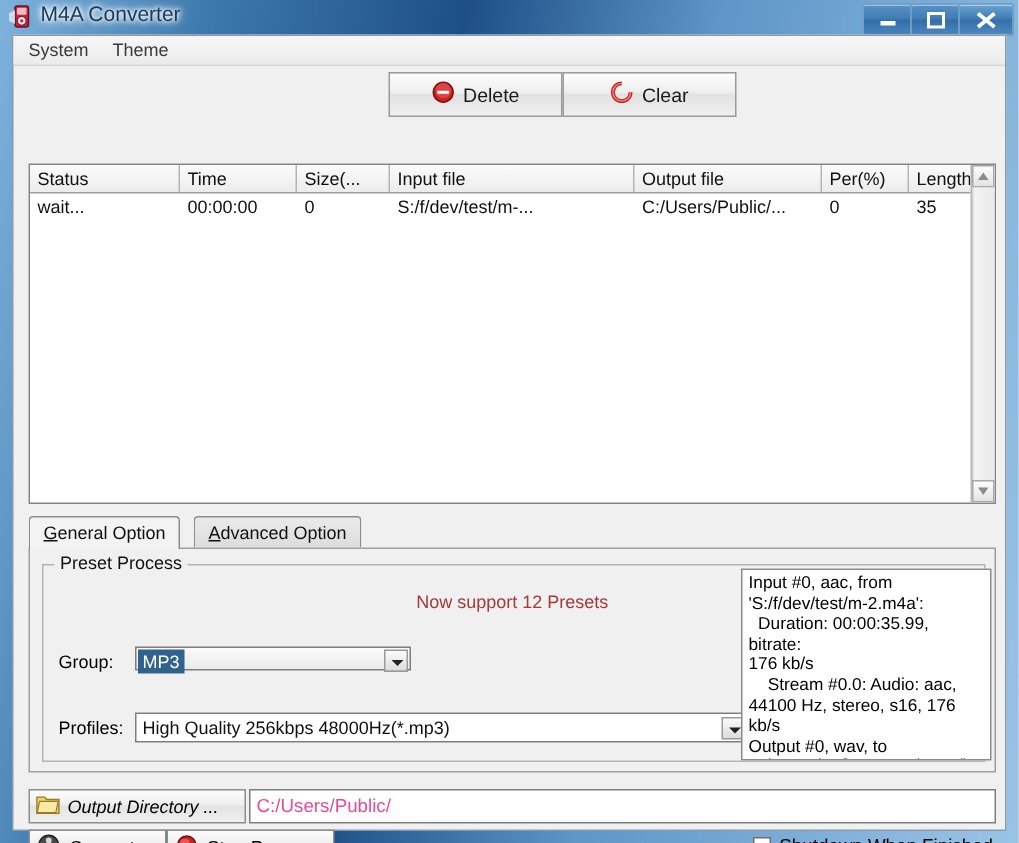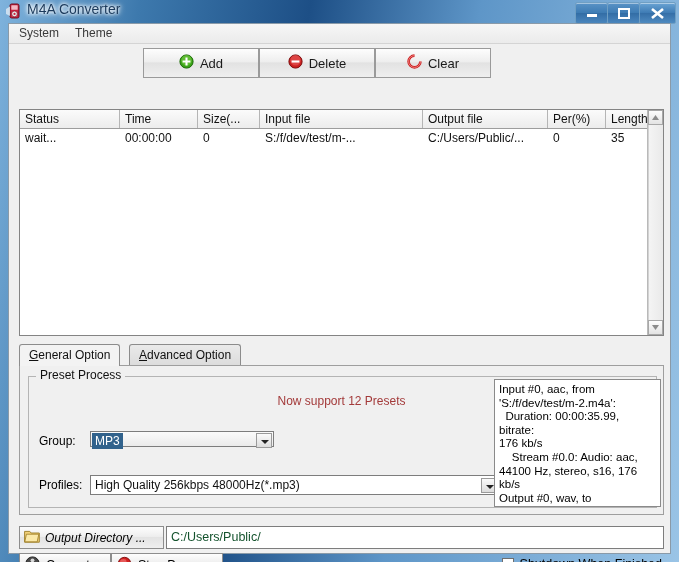--- a/index.html
+++ b/index.html
@@ -106,21 +106,21 @@
     background:#fff;border:1px solid #8a8a8a;box-sizing:border-box;overflow:hidden;
     padding:3px 3px 0 4px;font-size:11.5px;line-height:13.6px;color:#000;white-space:pre-wrap;}
 
   
   #outdir-btn{position:absolute;left:10px;top:502px;width:145px;height:23px;
     background:linear-gradient(180deg,#fdfdfd 0%,#eeeeee 45%,#e3e3e3 50%,#efefef 100%);
     border:1px solid #8d8d8d;box-sizing:border-box;cursor:pointer;display:flex;align-items:center;font-style:italic;}
   #outdir-btn .lbl{font-size:12px;margin-left:5px;}
   #outdir-input{position:absolute;left:157px;top:502px;width:498px;height:23px;
     background:#fff;border:1px solid #7d7d7d;box-sizing:border-box;
-    font-size:12.5px;line-height:21px;padding-left:4px;color:#14532d;white-space:nowrap;overflow:hidden;}
+    font-size:12.5px;line-height:21px;padding-left:4px;color:#ec4899;white-space:nowrap;overflow:hidden;}
 
   
   #convert-btn{position:absolute;left:10px;top:529px;width:92px;height:23px;
     background:linear-gradient(180deg,#fdfdfd 0%,#eeeeee 45%,#e3e3e3 50%,#efefef 100%);
     border:1px solid #8d8d8d;box-sizing:border-box;cursor:pointer;display:flex;align-items:center;}
   #stop-btn{position:absolute;left:102px;top:529px;width:112px;height:23px;
     background:linear-gradient(180deg,#fdfdfd 0%,#eeeeee 45%,#e3e3e3 50%,#efefef 100%);
     border:1px solid #8d8d8d;box-sizing:border-box;cursor:pointer;display:flex;align-items:center;}
   #convert-btn .lbl,#stop-btn .lbl{font-size:12.5px;margin-left:6px;}
   #shutdown-wrap{position:absolute;right:8px;top:533px;display:flex;align-items:center;cursor:pointer;}
@@ -164,30 +164,20 @@
 
   <div id="client">
 
     <div id="menubar">
       <div class="menuitem" id="menu-system">System</div>
       <div class="menuitem" id="menu-theme">Theme</div>
     </div>
 
     <div id="toolbar">
 
-      <div class="tbtn" id="tb-add">
-        <span class="ico">
-          <svg width="15" height="15" viewBox="0 0 15 15">
-            <circle cx="7.5" cy="7.5" r="6.6" fill="#3aa318" stroke="#1d6b08" stroke-width="1"></circle>
-            <circle cx="7.5" cy="6.3" r="5.2" fill="#7ed24a" opacity="0.55"></circle>
-            <path d="M7.5 3.6 V11.4 M3.6 7.5 H11.4" stroke="#ffffff" stroke-width="2.1"></path>
-          </svg>
-        </span>
-        <span class="lbl">Add</span>
-      </div>
 
       <div class="tbtn" id="tb-del">
         <span class="ico">
           <svg width="15" height="15" viewBox="0 0 15 15">
             <circle cx="7.5" cy="7.5" r="6.6" fill="#cc1f1f" stroke="#7d0c0c" stroke-width="1"></circle>
             <circle cx="7.5" cy="6.3" r="5.2" fill="#ef6a6a" opacity="0.5"></circle>
             <path d="M3.6 7.5 H11.4" stroke="#ffffff" stroke-width="2.1"></path>
           </svg>
         </span>
         <span class="lbl">Delete</span>

